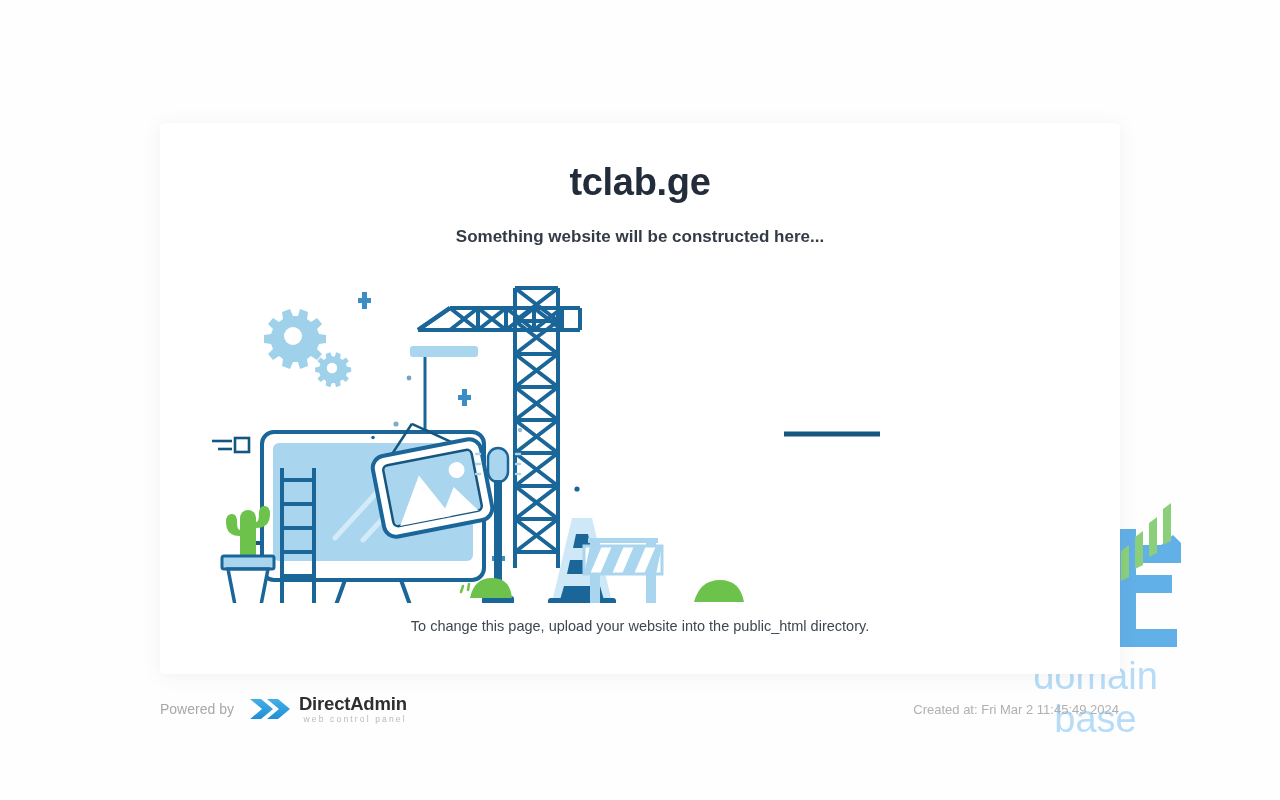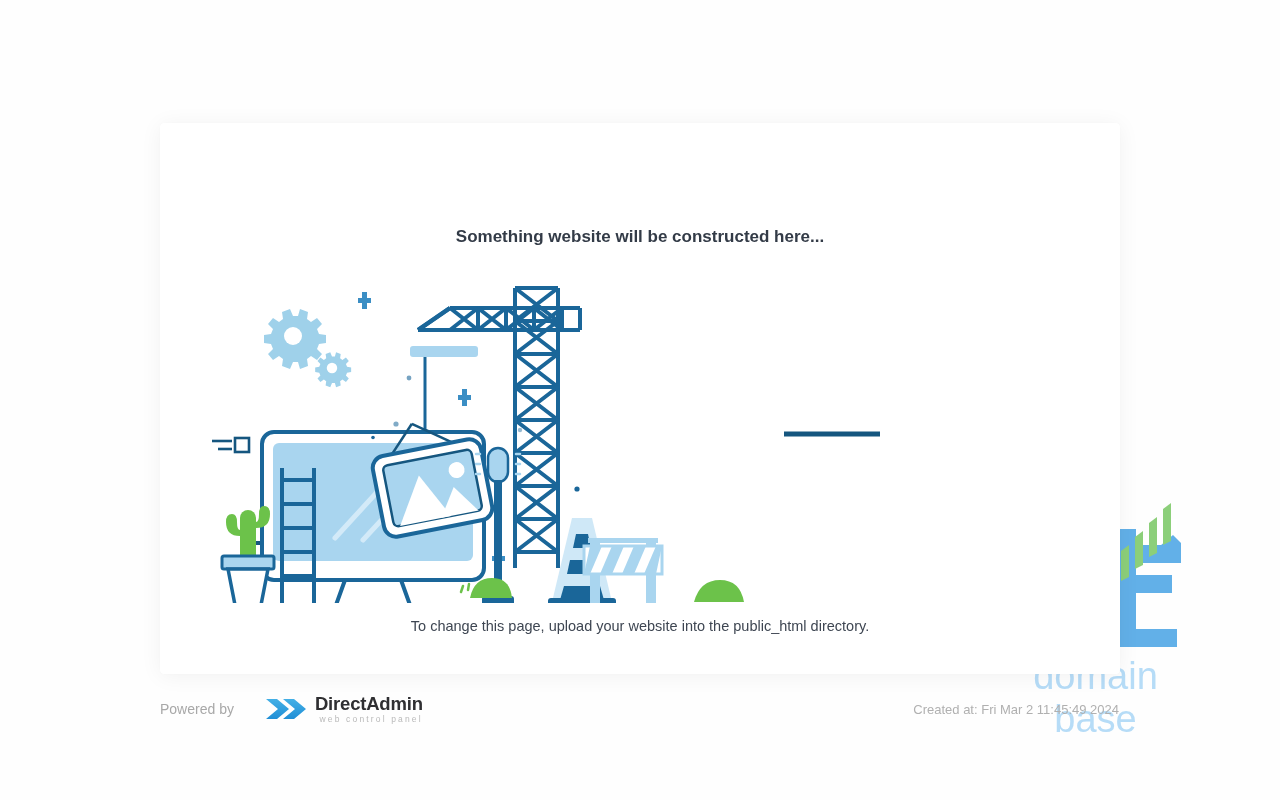--- a/index.html
+++ b/index.html
@@ -95,21 +95,21 @@
     position: absolute;
     left: 160px;
     top: 694px;
     display: flex;
     align-items: center;
     height: 30px;
   }
   #powered-by-label {
     font-size: 14px;
     color: #a8a8a8;
-    margin-right: 30px;
+    margin-right: 14px;
   }
   #da-logo { display: flex; align-items: center; text-align: right; }
   #da-wordmark { margin-left: 7px; line-height: 1; }
   #da-name {
     font-size: 18.5px;
     font-weight: bold;
     color: #2f2f32;
     letter-spacing: -0.2px;
     display: block;
   }
@@ -168,20 +168,21 @@
         <polygon points="150,42 158,36 158,70 150,74" fill="#8ccf7a"></polygon>
         <polygon points="164,28 172,22 172,58 164,62" fill="#8ccf7a"></polygon>
         <polygon points="178,14 186,8 186,46 178,50" fill="#8ccf7a"></polygon>
       </g>
     </svg>
     <div class="domain-base">domain base</div>
   </div>
 
   <div id="card">
 
+    <div id="domain-title">tclab.ge</div>
     <div id="tagline">Something website will be constructed here...</div>
 
     <svg id="illustration" viewBox="0 0 960 335">
 
       <g fill="#1a6699">
         <circle cx="226" cy="264" r="2.5" opacity="0.55"></circle>
         <circle cx="132" cy="260" r="2.2" opacity="0.5"></circle>
         <circle cx="249" cy="110" r="2.4" opacity="0.6"></circle>
         <circle cx="236" cy="156" r="2.6" opacity="0.55"></circle>
         <circle cx="417" cy="221" r="2.6"></circle>

